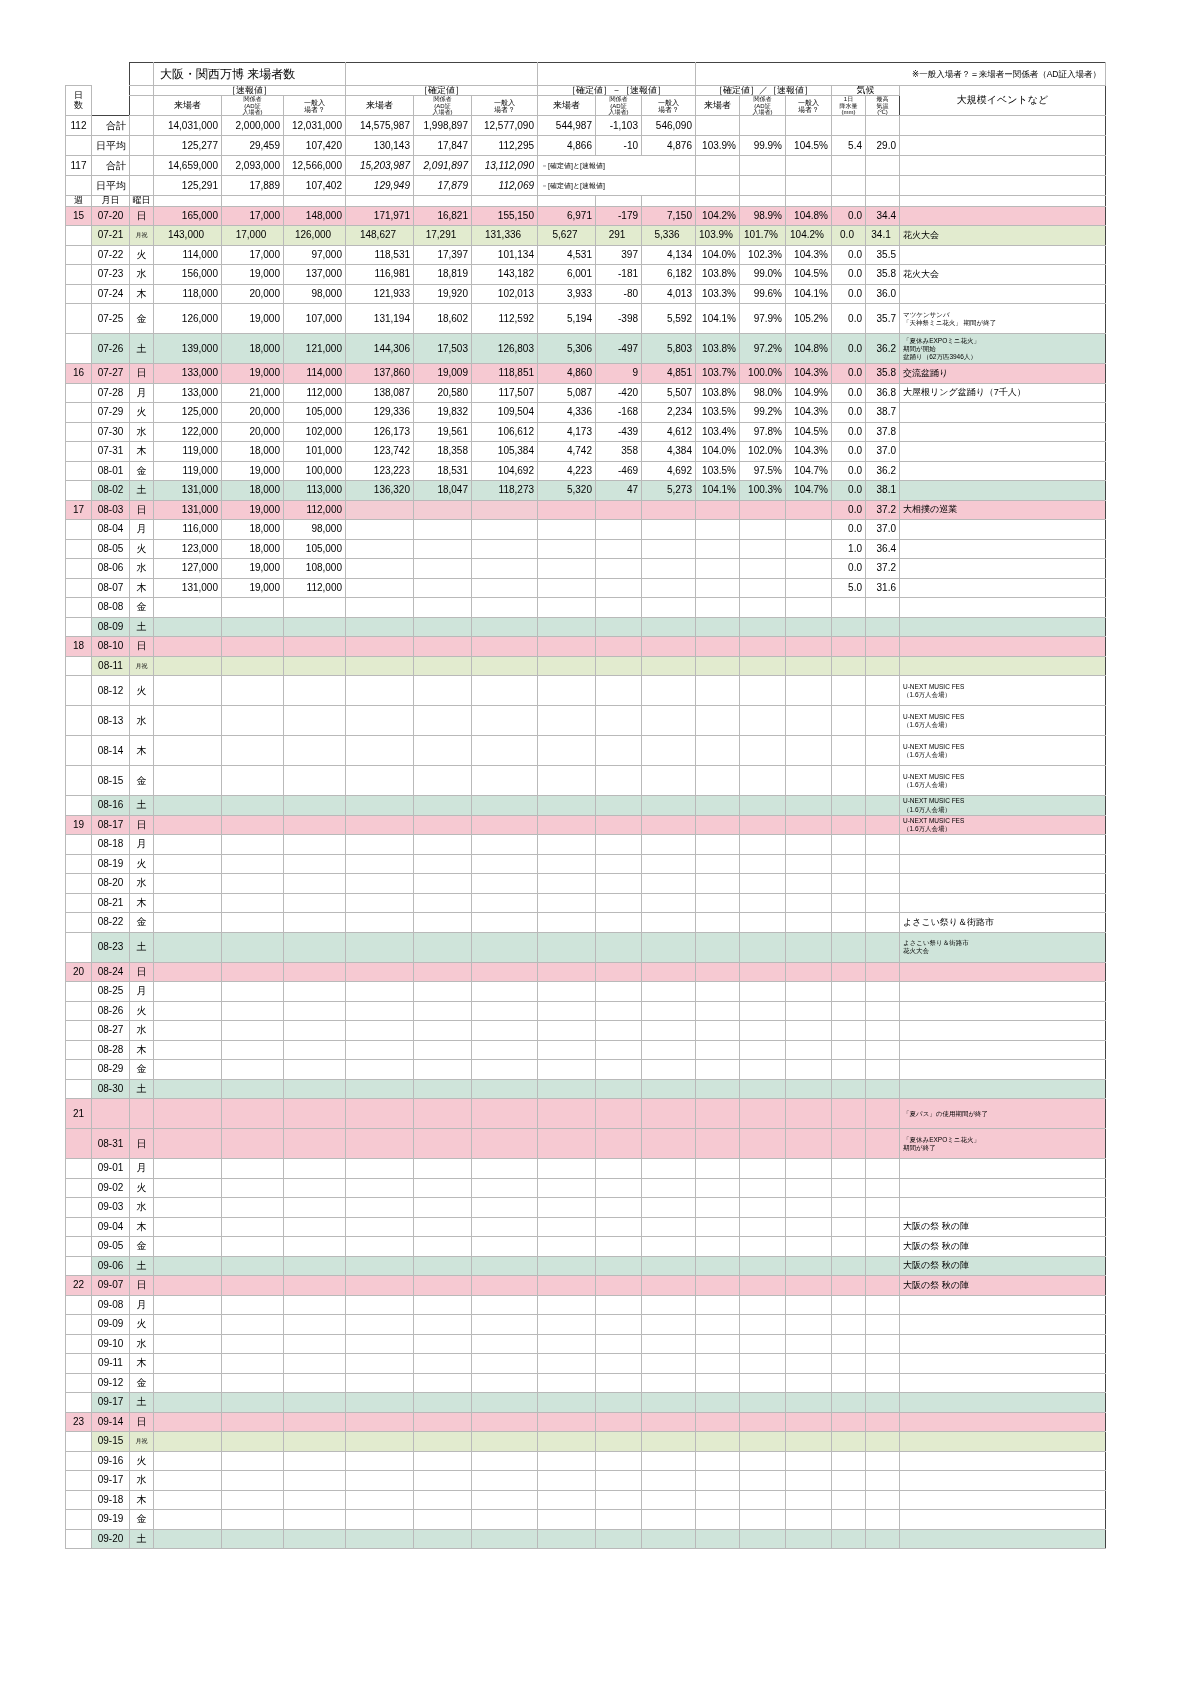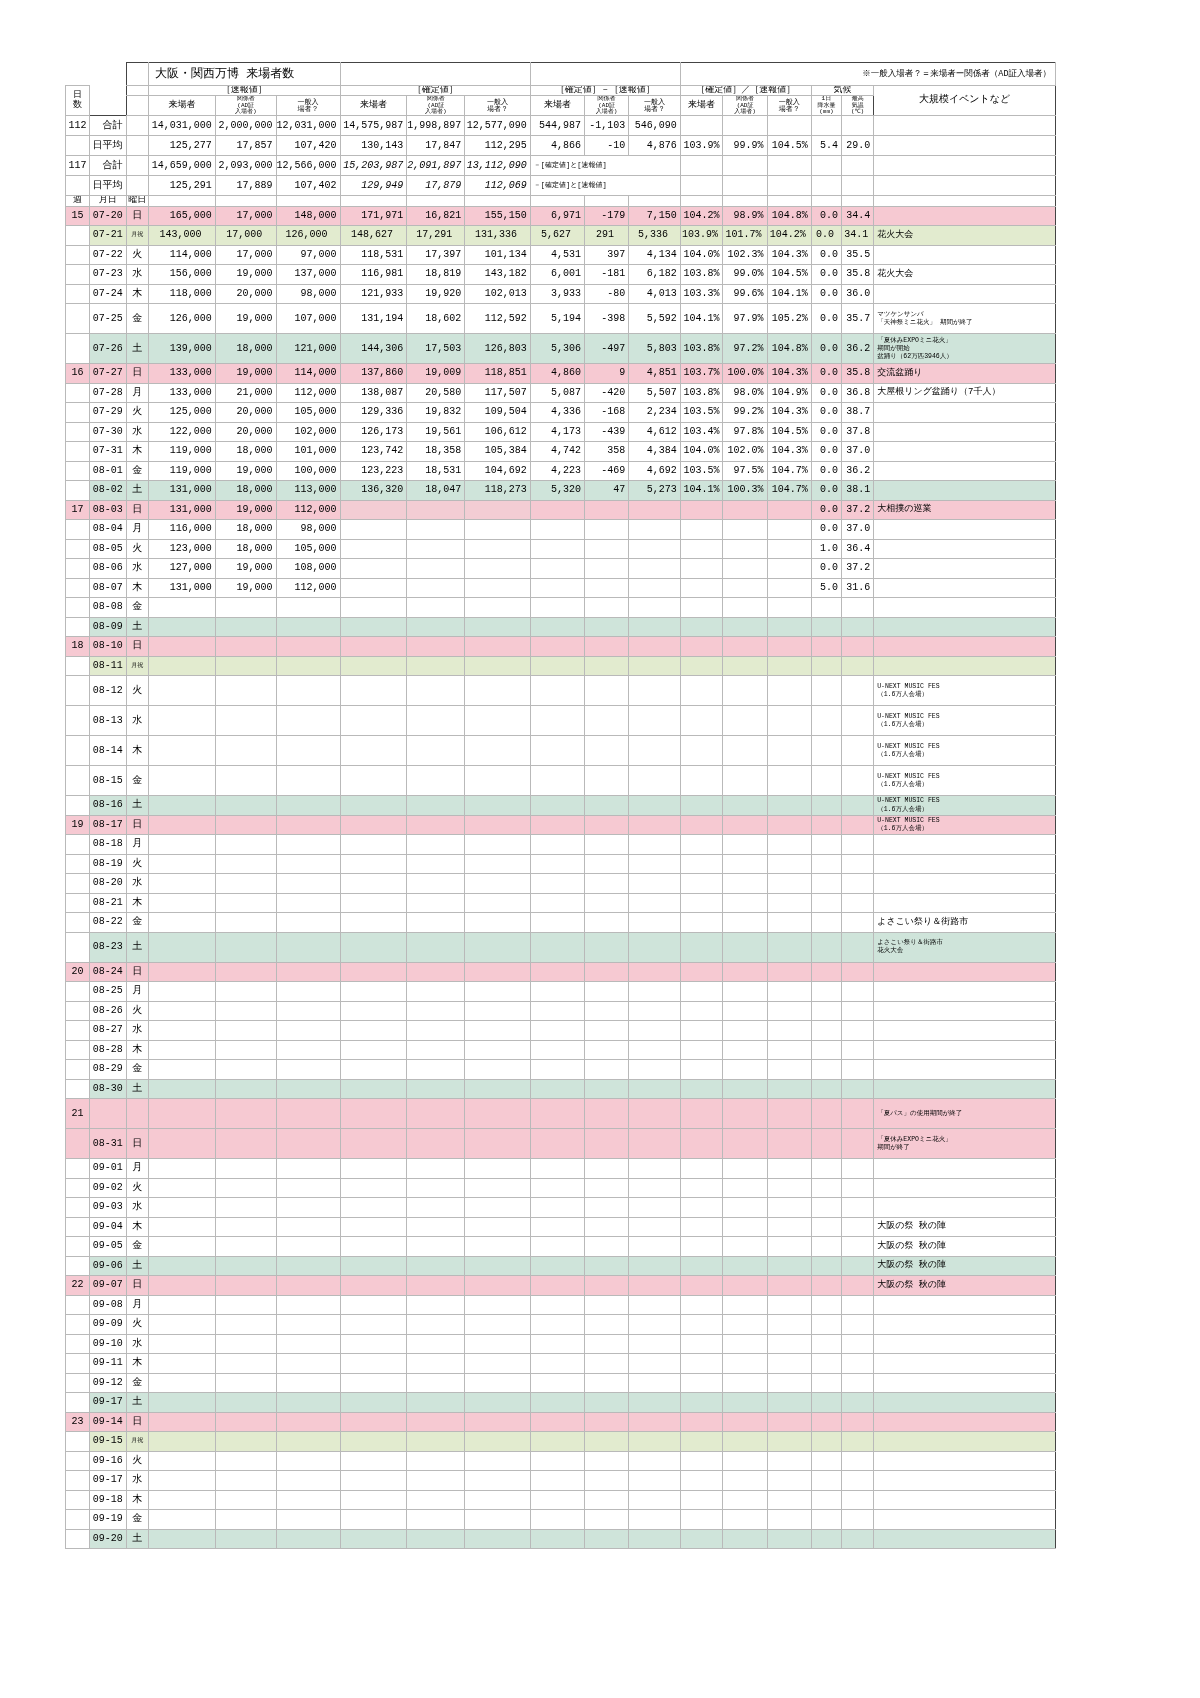--- a/index.html
+++ b/index.html
@@ -1,17 +1,17 @@
 <!DOCTYPE html>
 <html><head>
 <meta charset="utf-8">
 <style>
   html,body{margin:0;padding:0;background:#fff;}
   body{width:1200px;height:1698px;font-family:"Liberation Sans","DejaVu Sans",sans-serif;color:#000;}
-  #sheet{position:relative;width:1056px;height:1698px;font-family:Liberation Mono, monospace;}
+  #sheet{position:relative;width:1200px;height:1698px;}
   table{border-collapse:collapse;position:absolute;left:65px;top:62px;table-layout:fixed;}
   td,th{border:1px solid #b9b9b9;padding:0;font-weight:normal;font-size:10px;line-height:1.05;
         vertical-align:middle;white-space:nowrap;overflow:hidden;}
   .num{text-align:right;padding-right:3px;}
   .ctr{text-align:center;}
   .lft{text-align:left;padding-left:3px;}
   .hdr{text-align:center;font-size:9px;}
   .tiny{font-size:7px;line-height:1.0;}
   .xtiny{font-size:6px;line-height:1.05;}
   .ital{font-style:italic;}
@@ -115,21 +115,21 @@
           <td class="num bt"></td>
           <td class="num bl bt"></td>
           <td class="num bt"></td>
           <td class="evt bl br bt"></td>
         </tr>
         <tr class="rowh">
           <td class="ctr"></td>
           <td class="ctr" style="text-align:right;padding-right:3px">日平均</td>
           <td class="bl"></td>
           <td class="num bl">125,277</td>
-          <td class="num">17,857</td>
+          <td class="num">29,459</td>
           <td class="num">107,420</td>
           <td class="num bl">130,143</td>
           <td class="num">17,847</td>
           <td class="num">112,295</td>
           <td class="num bl">4,866</td>
           <td class="num">-10</td>
           <td class="num">4,876</td>
           <td class="num bl">103.9%</td>
           <td class="num">99.9%</td>
           <td class="num">104.5%</td>

